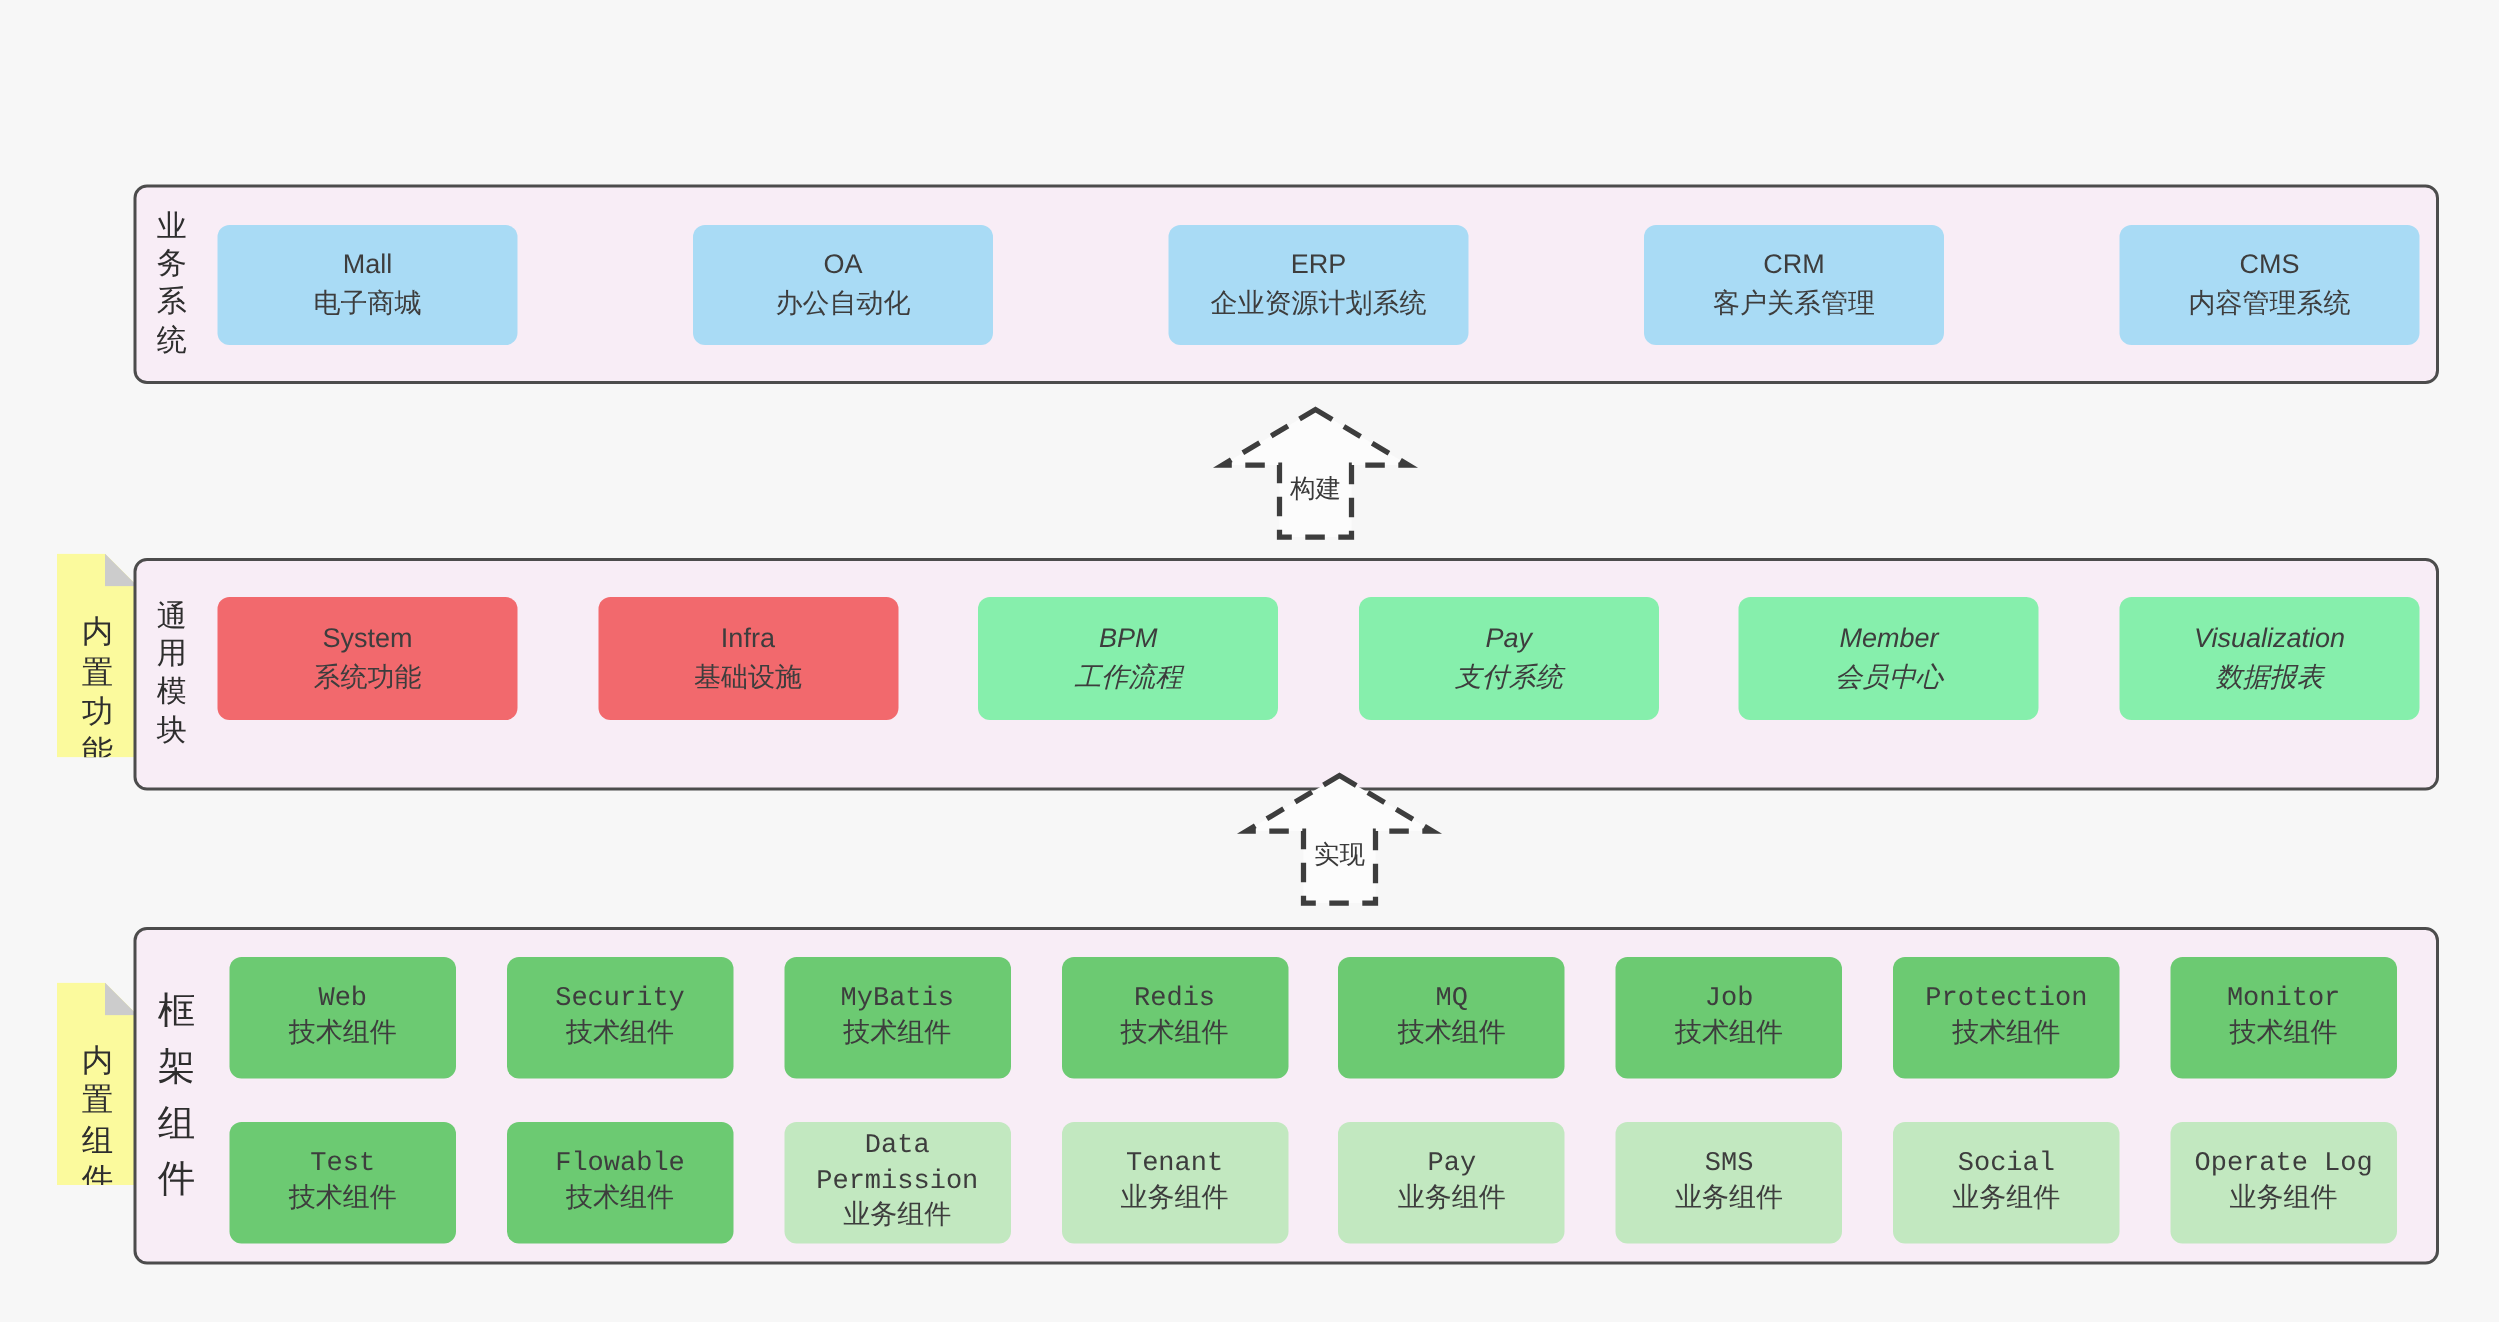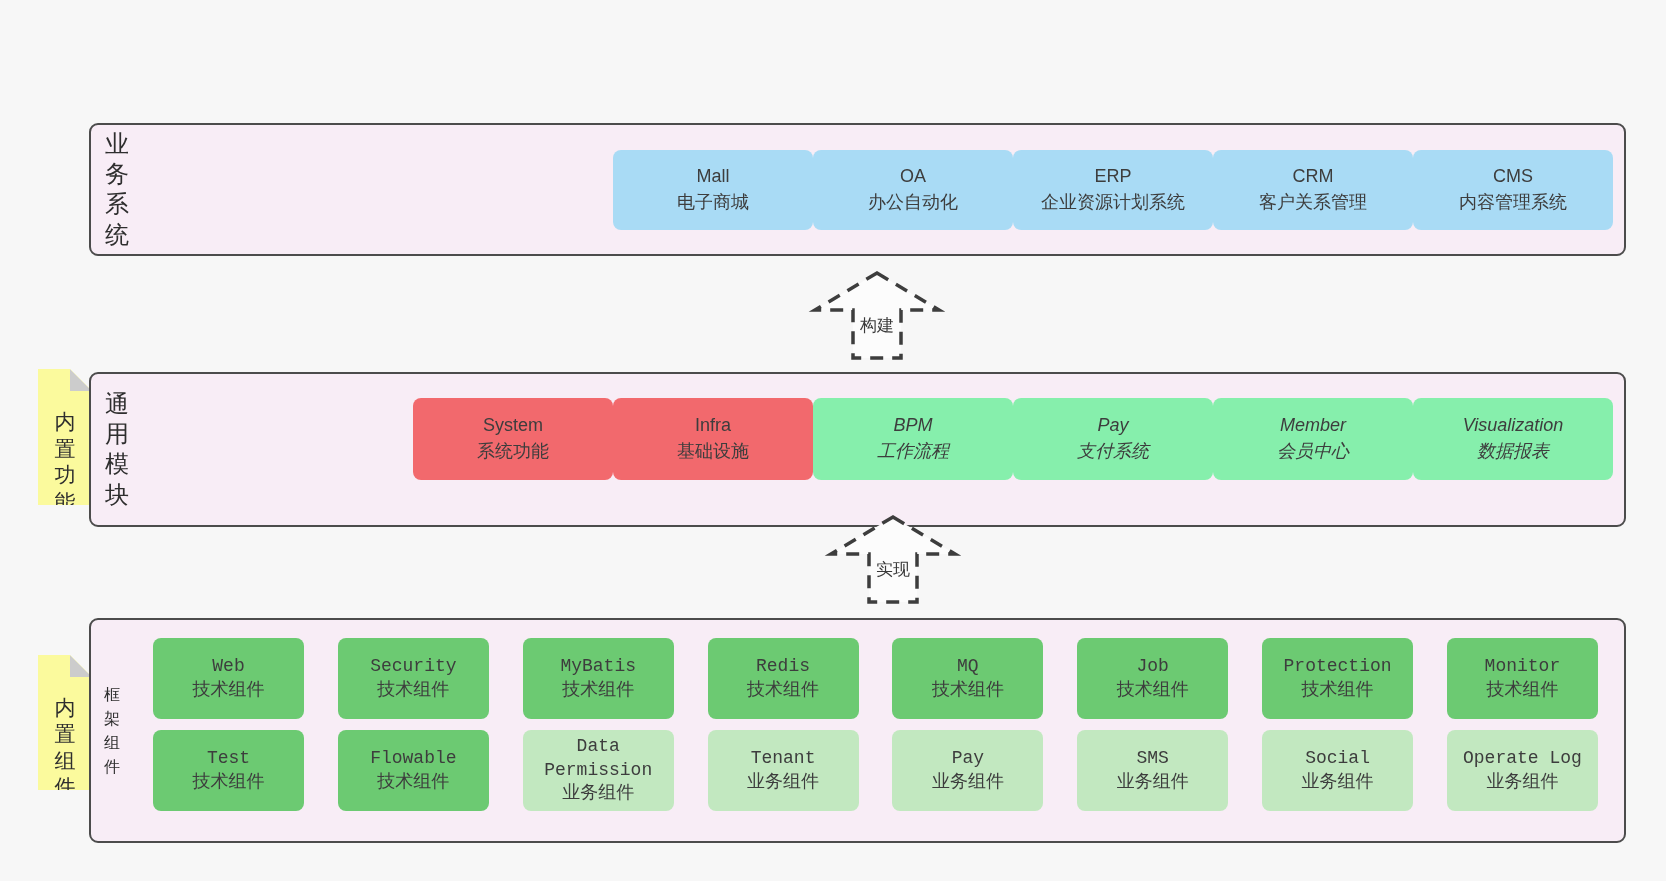--- a/index.html
+++ b/index.html
@@ -29,41 +29,41 @@
   #layer-business   { top: 123px; height: 133px; }
   #layer-modules    { top: 372px; height: 155px; }
   #layer-components { top: 618px; height: 225px; }
 
   .layer-label {
     position: absolute;
     left: 11px;
     top: 50%;
     transform: translateY(-50%);
     width: 1.25em;
-    font-size: 24px;
+    font-size: 20px;
     line-height: 1.27;
     text-align: center;
     color: #2e2e2e;
     word-break: break-all;
   }
-  #layer-components .layer-label { font-size: 16px; line-height: 1.5; }
+  #layer-components .layer-label { font-size: 25px; line-height: 1.5; }
 
   
   .box-row {
     position: absolute;
     display: flex;
     justify-content: space-between;
     align-items: stretch;
   }
-  .row6 { left: 54px; right: 11px; justify-content: flex-end; }
+  .row6 { left: 54px; right: 11px; }
   .row8 { left: 62px; right: 26px; font-family: Liberation Mono, monospace; }
   #layer-business .box-row   { top: 25px;  height: 80px; }
   #layer-modules  .box-row   { top: 24px;  height: 82px; }
   #layer-components .row-top    { top: 18px;  height: 81px; }
-  #layer-components .row-bottom { top: 110px; height: 81px; gap: 11px; }
+  #layer-components .row-bottom { top: 128px; height: 81px; gap: 11px; }
 
   .box {
     display: flex;
     flex-direction: column;
     justify-content: center;
     align-items: center;
     text-align: center;
     border-radius: 8px;
     box-sizing: border-box;
     padding: 3px 6px;

